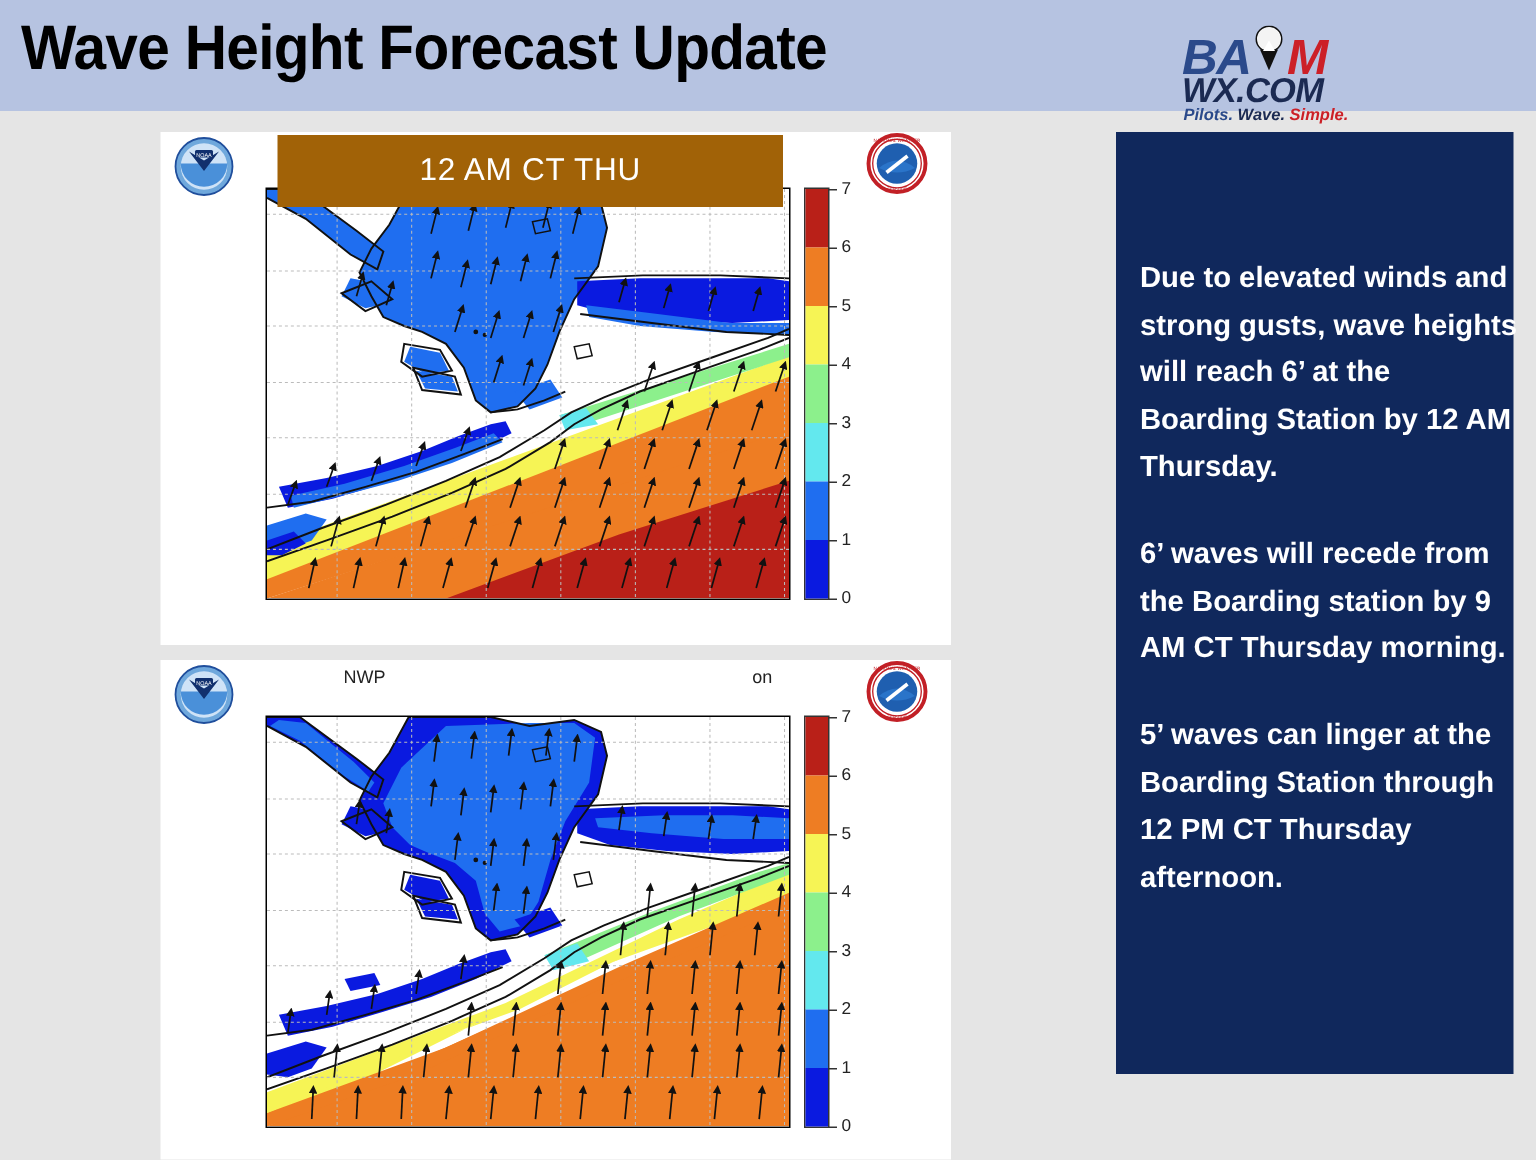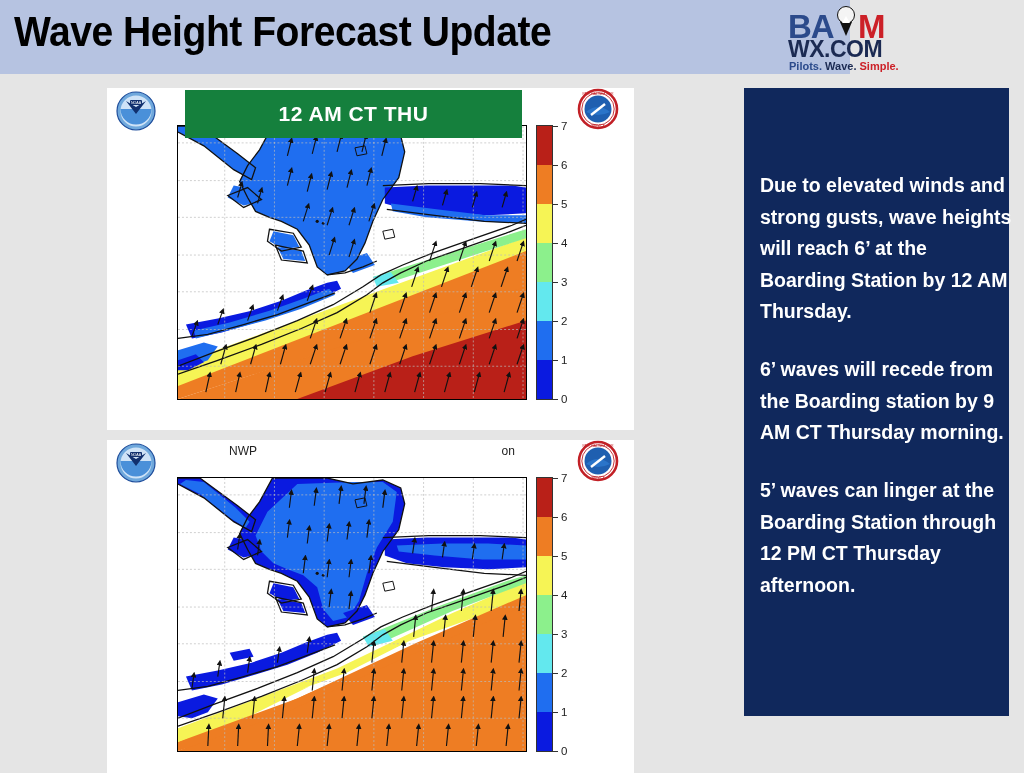--- a/index.html
+++ b/index.html
@@ -7,35 +7,35 @@
   body {
     width: 1024px; height: 773px;
     background: #e5e5e5;
     font-family: "Liberation Sans", sans-serif;
     overflow: hidden;
     position: relative;
   }
 
   
   #header {
-    position: absolute; left: 0; top: 0; width: 850px; height: 74px;
+    position: absolute; left: 0; top: 0; width: 1024px; height: 74px;
     background: #b6c3e1;
   }
   #page-title {
     position: absolute; left: 14px; top: 8px;
     font-size: 42px; font-weight: bold; color: #000;
     letter-spacing: -0.5px;
     font-family: "Liberation Sans Narrow", "Liberation Sans", sans-serif;
     transform: scaleX(0.93); transform-origin: left top;
     white-space: nowrap;
   }
 
   
   #bamwx-logo {
-    position: absolute; left: 786px; top: 6px; width: 125px; height: 66px;
+    position: absolute; left: 786px; top: 17px; width: 125px; height: 66px; font-style: italic;
   }
   .bam-row { position: absolute; left: 0; top: 0; height: 34px; width: 125px; }
   .bam-b {
     position: absolute; left: 2px; top: 2px;
     font-size: 33px; font-weight: bold; color: #2b4a8b;
     font-family: "Liberation Sans", sans-serif;
     letter-spacing: -1px;
   }
   .bam-m {
     position: absolute; left: 72px; top: 2px;
@@ -110,23 +110,23 @@
     position: absolute; left: 100%; width: 6px; height: 1px; background: #333;
   }
   .cbar-lab {
     position: absolute; left: 100%; margin-left: 9px;
     font-size: 11.5px; color: #222; transform: translateY(-50%);
   }
 
   
   .title-banner {
     position: absolute; left: 78px; top: 2px; width: 337px; height: 48px;
-    background: #15803d; color: #ffffff;
+    background: #a16207; color: #ffffff;
     display: flex; align-items: center; justify-content: center;
-    font-size: 21px; font-weight: bold; letter-spacing: 0.5px;
+    font-size: 21px; font-weight: normal; letter-spacing: 0.5px;
     z-index: 6;
   }
 </style>
 </head>
 <body>
 
 <div id="header">
   <div id="page-title">Wave Height Forecast Update</div>
 
   <div id="bamwx-logo">

